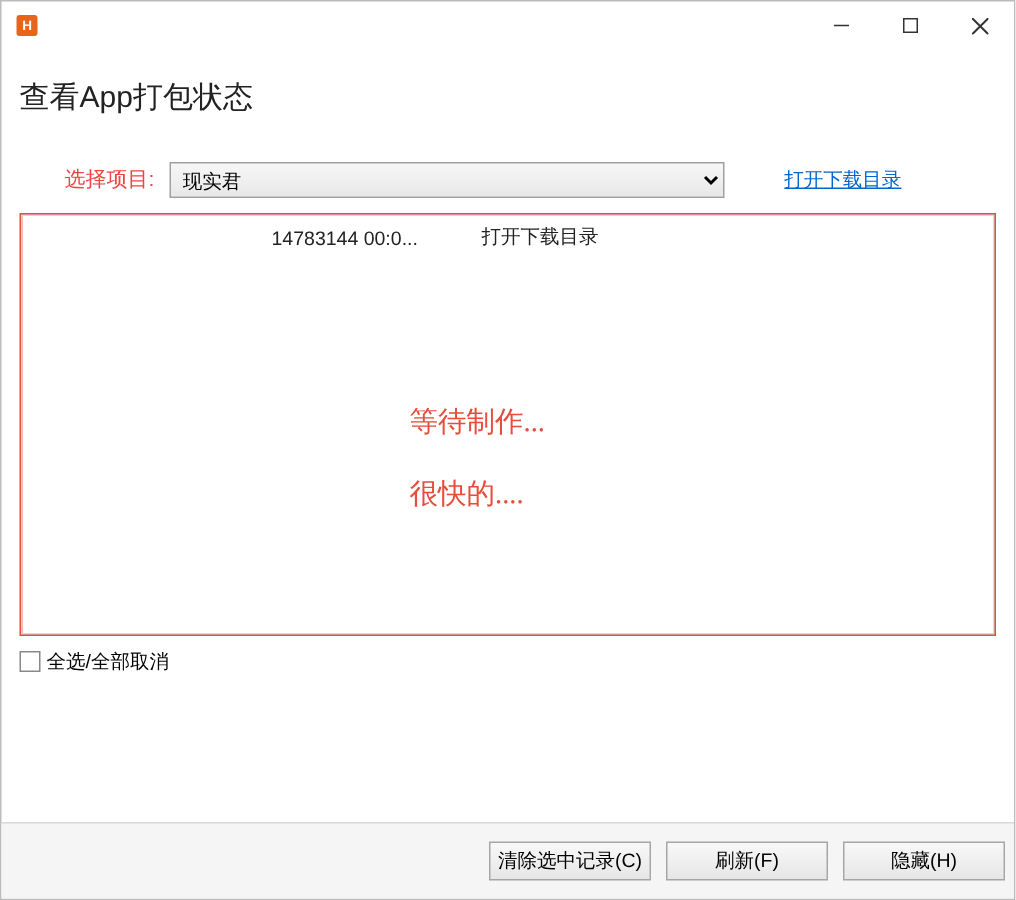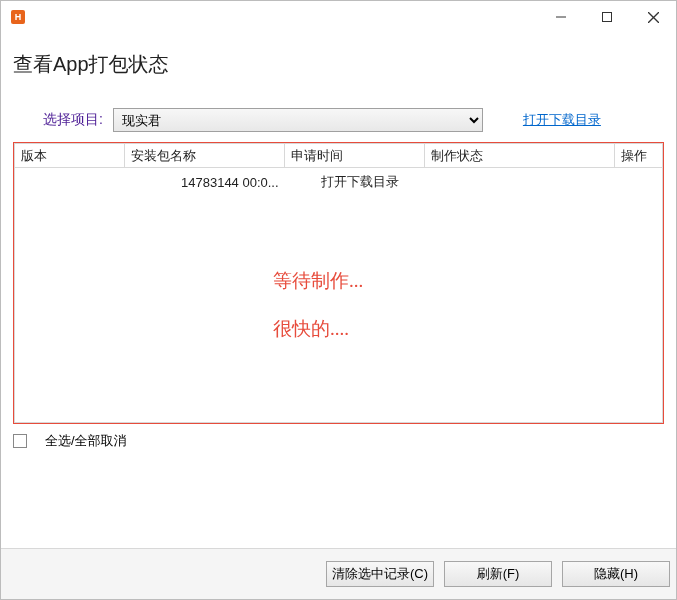--- a/index.html
+++ b/index.html
@@ -67,21 +67,21 @@
       color: #222;
     }
     .controls-row {
       display: flex;
       align-items: center;
       padding: 20px 12px 8px 42px;
       gap: 10px;
     }
     .label {
       font-size: 14px;
-      color: #4c1d95;
+      color: #ef4444;
     }
     .select-project {
       flex: 0 0 370px;
       height: 24px;
       border: 1px solid #a0a0a0;
       background: linear-gradient(#f7f7f7, #e8e8e8);
       font-size: 13px;
       padding: 0 4px;
     }
     .link {
@@ -153,21 +153,21 @@
       color: #e74c3c;
       font-size: 19px;
       font-family: "FangSong", "SimSun", serif;
     }
     .ot1 { top: 124px; left: 258px; }
     .ot2 { top: 172px; left: 258px; }
     .select-all-row {
       padding: 2px 12px;
       display: flex;
       align-items: center;
-      gap: 18px;
+      gap: 4px;
       font-size: 13px;
     }
     .spacer { flex: 1; }
     .footer {
       border-top: 1px solid #d8d8d8;
       padding: 12px 6px;
       display: flex;
       justify-content: flex-end;
       gap: 10px;
       background: #f5f5f5;
@@ -218,27 +218,20 @@
   <div class="controls-row">
     <span class="label">选择项目:</span>
     <select class="select-project">
       <option>现实君</option>
     </select>
     <a class="link">打开下载目录</a>
   </div>
 
   <div class="table-wrap">
     <div class="table-inner">
-      <div class="thead">
-        <div class="th col-version">版本</div>
-        <div class="th col-pkgname">安装包名称</div>
-        <div class="th col-time">申请时间</div>
-        <div class="th col-status">制作状态</div>
-        <div class="th col-action">操作</div>
-      </div>
       <div class="trow">
         <div class="td col-pkgname"></div>
         <div class="td col-time">14783144 00:0...</div>
         <div class="td col-status">打开下载目录</div>
         <div class="td col-action"></div>
       </div>
 
       <div class="overlay-text ot1">等待制作...</div>
       <div class="overlay-text ot2">很快的....</div>
     </div>

